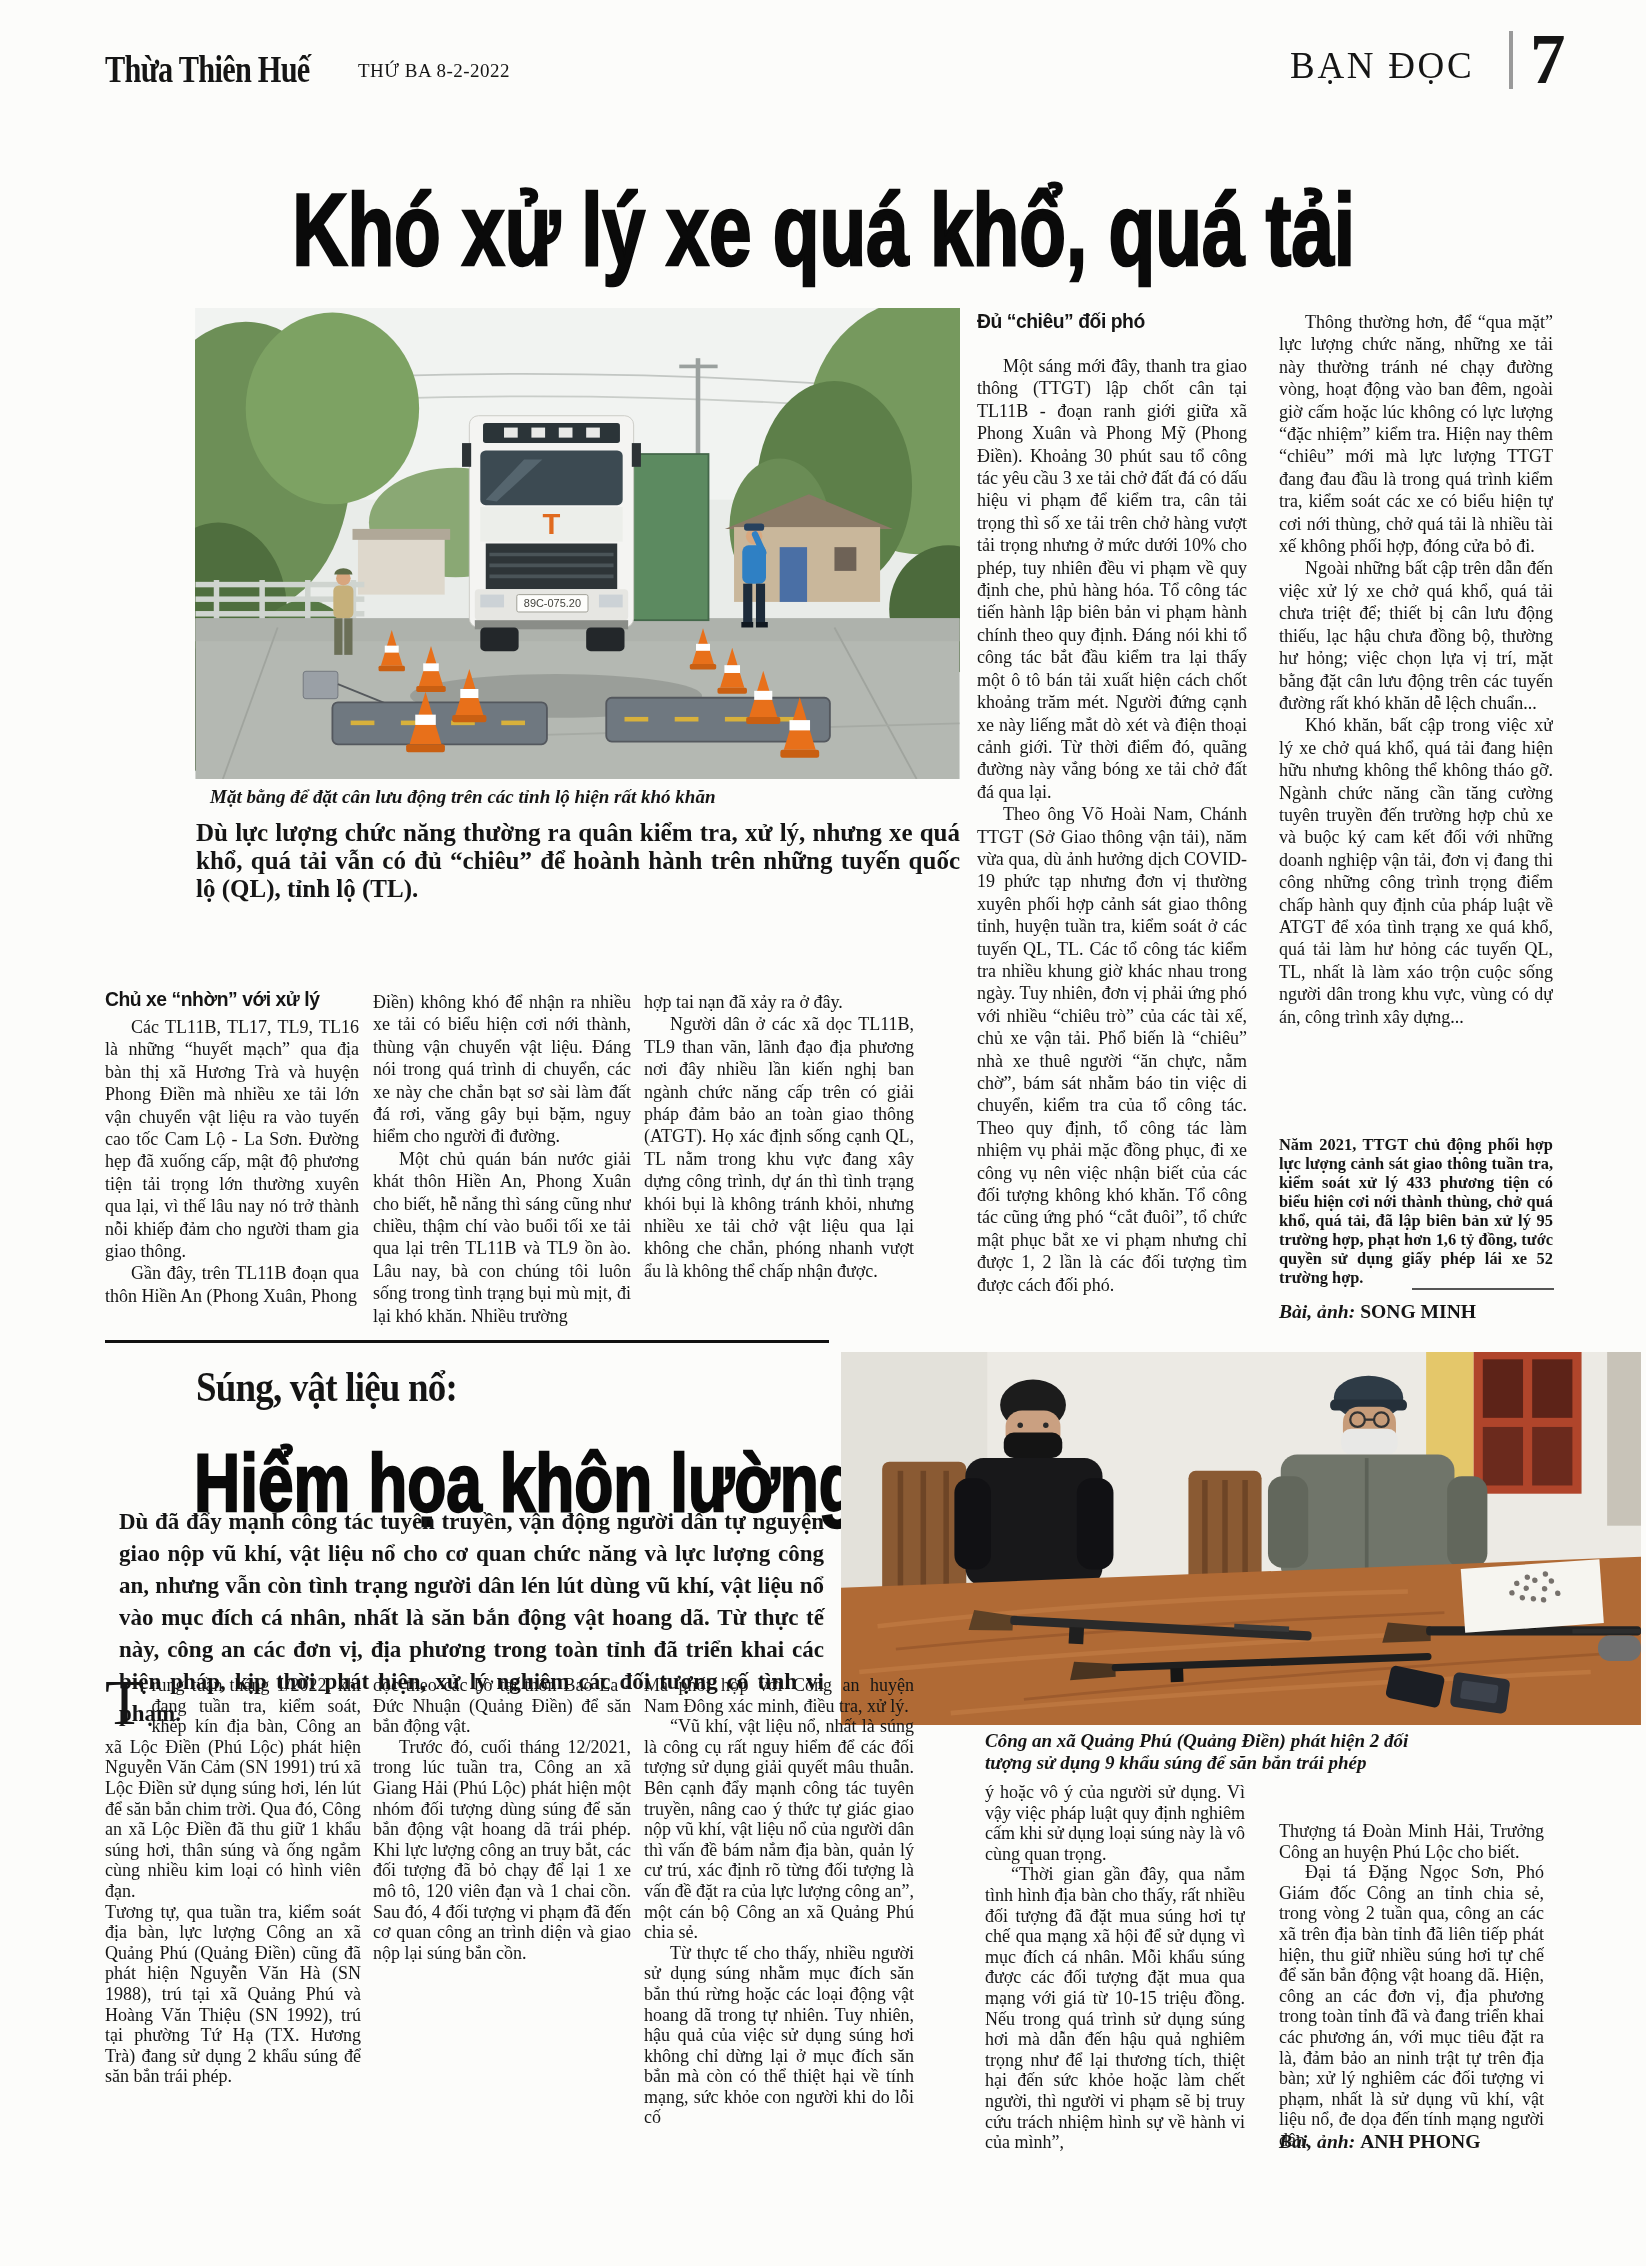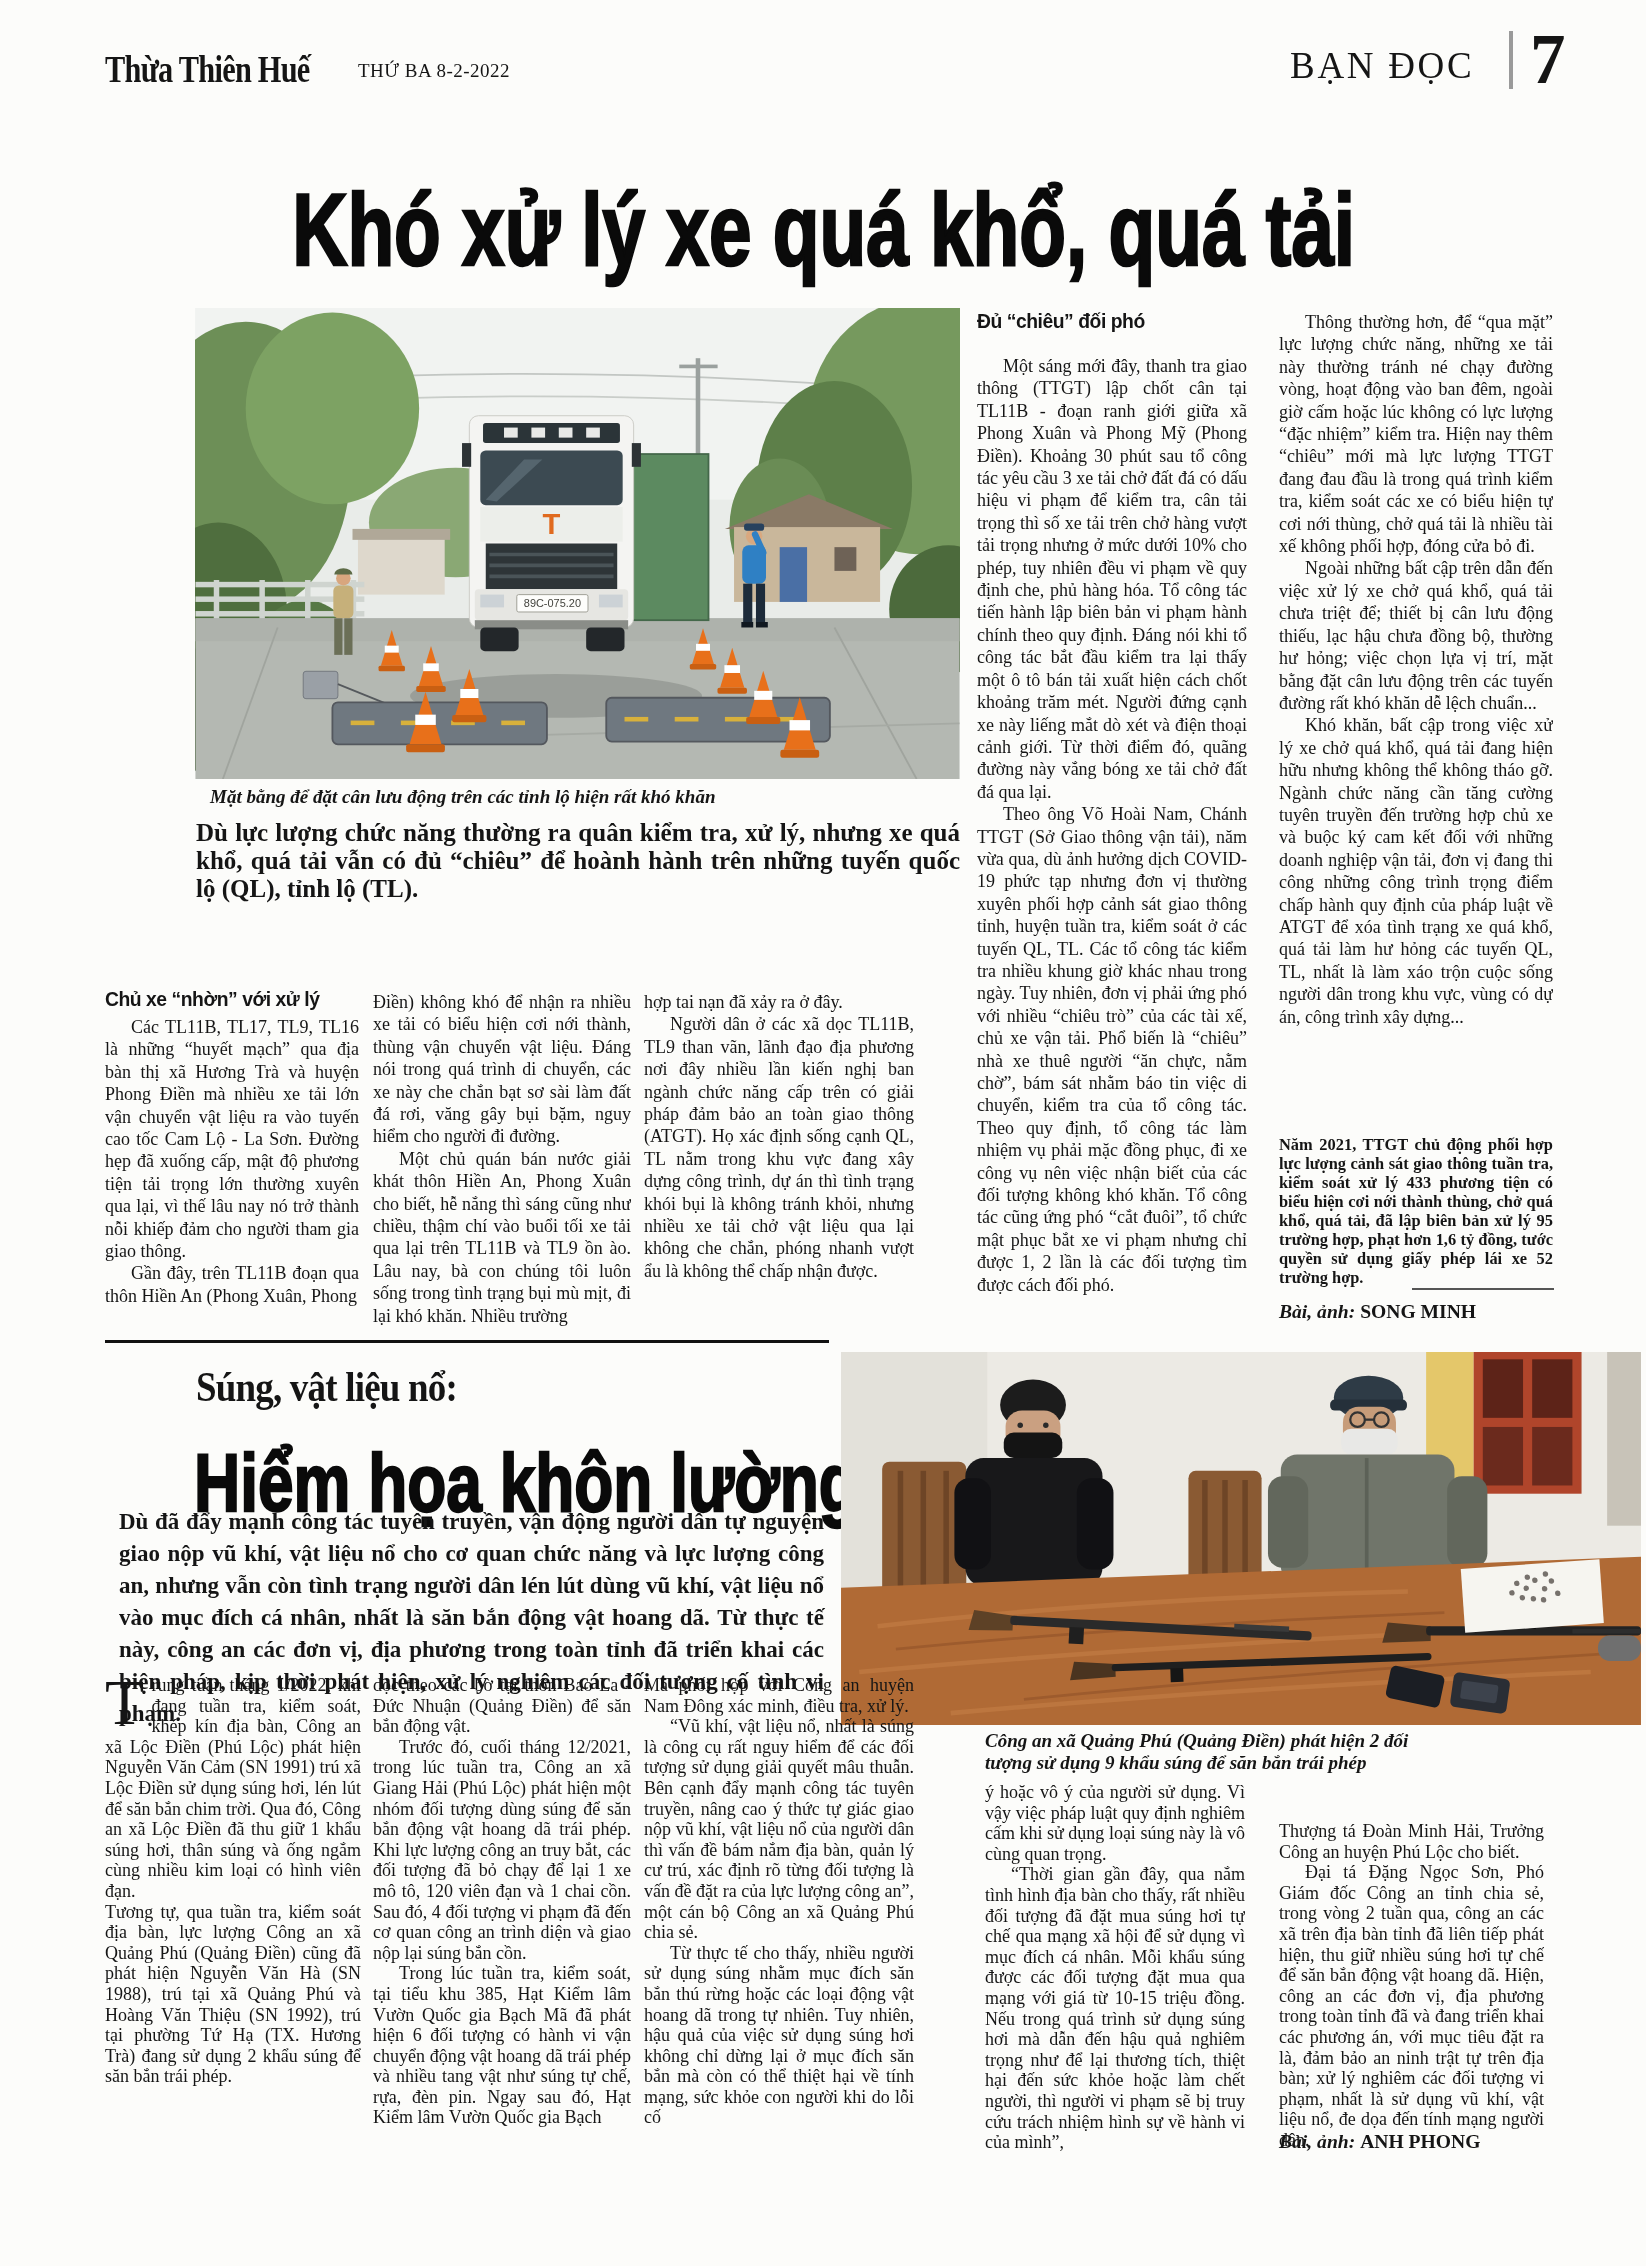--- a/index.html
+++ b/index.html
@@ -386,21 +386,20 @@
       <p style="text-indent:0;">
         <span class="dropcap">T</span><span>rung tuần tháng 1/2022, khi đang tuần tra, kiểm soát, khép kín địa bàn, Công an xã Lộc Điền (Phú Lộc) phát hiện Nguyễn Văn Cảm (SN 1991) trú xã Lộc Điền sử dụng súng hơi, lén lút để săn bắn chim trời. Qua đó, Công an xã Lộc Điền đã thu giữ 1 khẩu súng hơi, thân súng và ống ngắm cùng nhiều kim loại có hình viên đạn.</span>
       </p>
       <div>
           <p>Tương tự, qua tuần tra, kiểm soát địa bàn, lực lượng Công an xã Quảng Phú (Quảng Điền) cũng đã phát hiện Nguyễn Văn Hà (SN 1988), trú tại xã Quảng Phú và Hoàng Văn Thiệu (SN 1992), trú tại phường Tứ Hạ (TX. Hương Trà) đang sử dụng 2 khẩu súng để săn bắn trái phép.</p>
         </div>
     </div>
     <div class="abs col cont-first" style="left:373px;top:1675px;width:258px;height:521px;">
         <p>dọc theo các bờ tại thôn Bao La - Đức Nhuận (Quảng Điền) để săn bắn động vật.</p>
         <p>Trước đó, cuối tháng 12/2021, trong lúc tuần tra, Công an xã Giang Hải (Phú Lộc) phát hiện một nhóm đối tượng dùng súng để săn bắn động vật hoang dã trái phép. Khi lực lượng công an truy bắt, các đối tượng đã bỏ chạy để lại 1 xe mô tô, 120 viên đạn và 1 chai cồn. Sau đó, 4 đối tượng vi phạm đã đến cơ quan công an trình diện và giao nộp lại súng bắn cồn.</p>
-        <p>Trong lúc tuần tra, kiểm soát, tại tiểu khu 385, Hạt Kiểm lâm Vườn Quốc gia Bạch Mã đã phát hiện 6 đối tượng có hành vi vận chuyển động vật hoang dã trái phép và nhiều tang vật như súng tự chế, rựa, đèn pin. Ngay sau đó, Hạt Kiểm lâm Vườn Quốc gia Bạch</p>
       </div>
     <div class="abs col cont-first" style="left:644px;top:1675px;width:270px;height:521px;">
         <p>Mã phối hợp với Công an huyện Nam Đông xác minh, điều tra, xử lý.</p>
         <p>“Vũ khí, vật liệu nổ, nhất là súng là công cụ rất nguy hiểm để các đối tượng sử dụng giải quyết mâu thuẫn. Bên cạnh đẩy mạnh công tác tuyên truyền, nâng cao ý thức tự giác giao nộp vũ khí, vật liệu nổ của người dân thì vấn đề bám nắm địa bàn, quản lý cư trú, xác định rõ từng đối tượng là vấn đề đặt ra của lực lượng công an”, một cán bộ Công an xã Quảng Phú chia sẻ.</p>
         <p>Từ thực tế cho thấy, nhiều người sử dụng súng nhằm mục đích săn bắn thú rừng hoặc các loại động vật hoang dã trong tự nhiên. Tuy nhiên, hậu quả của việc sử dụng súng hơi không chỉ dừng lại ở mục đích săn bắn mà còn có thể thiệt hại về tính mạng, sức khỏe con người khi do lỗi cố</p>
       </div>
     <div class="abs col cont-first" style="left:985px;top:1782px;width:260px;height:429px;">
         <p>ý hoặc vô ý của người sử dụng. Vì vậy việc pháp luật quy định nghiêm cấm khi sử dụng loại súng này là vô cùng quan trọng.</p>
         <p>“Thời gian gần đây, qua nắm tình hình địa bàn cho thấy, rất nhiều đối tượng đã đặt mua súng hơi tự chế qua mạng xã hội để sử dụng vì mục đích cá nhân. Mỗi khẩu súng được các đối tượng đặt mua qua mạng với giá từ 10-15 triệu đồng. Nếu trong quá trình sử dụng súng hơi mà dẫn đến hậu quả nghiêm trọng như để lại thương tích, thiệt hại đến sức khỏe hoặc làm chết người, thì người vi phạm sẽ bị truy cứu trách nhiệm hình sự về hành vi của mình”,</p>
       </div>

